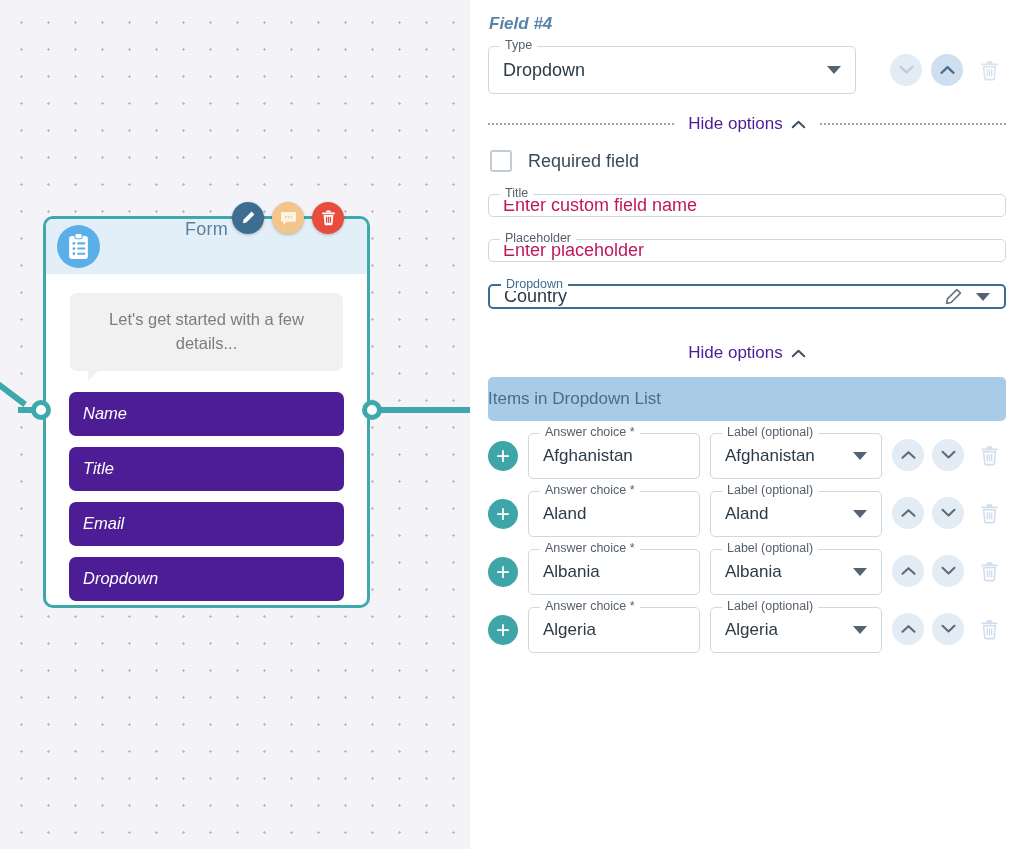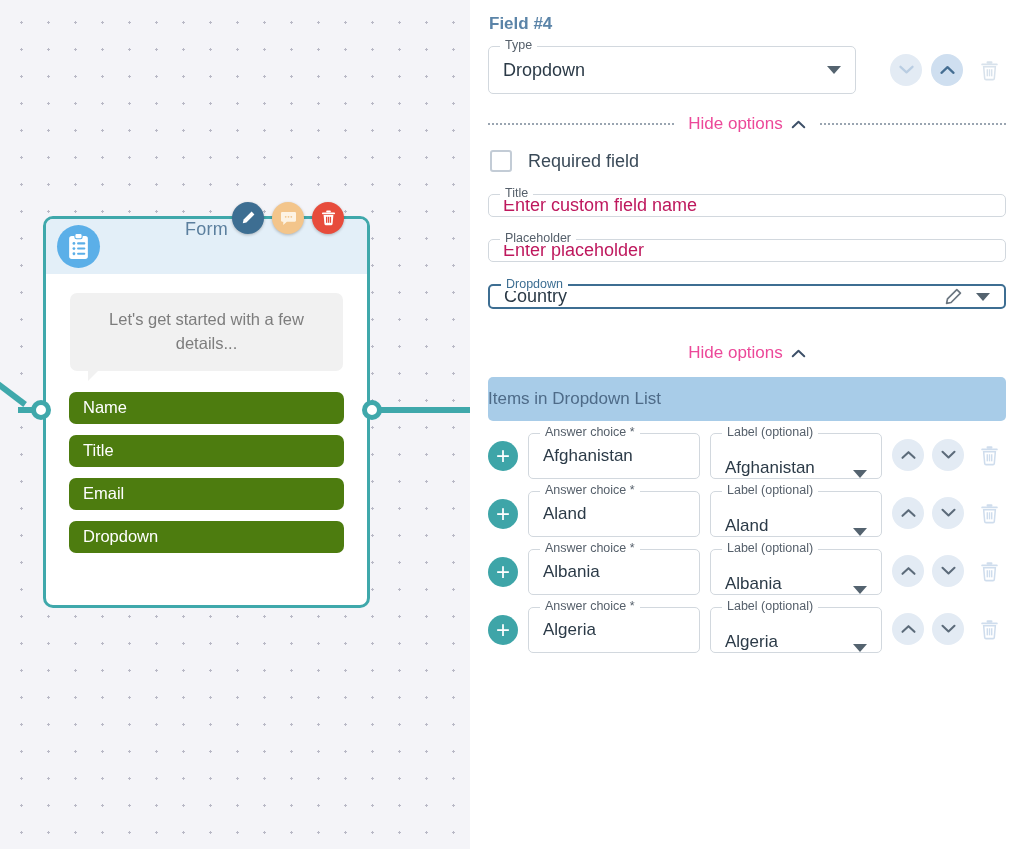--- a/index.html
+++ b/index.html
@@ -86,35 +86,36 @@
     padding: 15px 12px;
     text-align: center; color: #7d7d7d; font-size: 16.5px; line-height: 1.45;
   }
   .bubble:after {
     content: ""; position: absolute; left: 18px; bottom: -10px;
     border-width: 11px 11px 0 0; border-style: solid;
     border-color: #f1f1f1 transparent transparent transparent;
   }
   .fields { margin: 21px 23px 0 23px; display: flex; flex-direction: column; gap: 11px; }
   .field-btn {
-    height: 32px; background: #4d7c0f; border-radius: 7px;
+    height: 44px; background: #4c1d95; border-radius: 7px;
     color: #ffffff; font-size: 16.5px;
     display: flex; align-items: center; padding-left: 14px;
     cursor: pointer;
+    font-style: italic;
   }
 
   
   .panel {
     flex: 1; position: relative;
     background: #ffffff;
     padding: 14px 18px 0 18px;
     overflow: hidden;
   }
   .field-heading {
-    color: #5b84a8; font-size: 17px; font-weight: bold; margin: 0 0 12px 1px;
+    color: #5b84a8; font-size: 17px; font-weight: bold; margin: 0 0 12px 1px; font-style: italic;
   }
 
   .row-type { display: flex; align-items: center; gap: 16px; }
 
   
   .outlined {
     position: relative; flex: 1;
     border: 1px solid #d2d8de; border-radius: 5px;
     height: 48px; display: flex; align-items: center;
     padding: 0 14px; background: #fff;
@@ -143,21 +144,21 @@
   .circ-on  { background: #cfdff0; }
   .circ-off { background: #e3ebf4; }
   .trash-btn { width: 34px; height: 34px; display: flex; align-items: center; justify-content: center; cursor: pointer; }
 
   .hide-opts-row {
     display: flex; align-items: center; gap: 14px;
     margin: 20px 0 16px 0;
   }
   .dots { flex: 1; height: 1px; border-top: 2px dotted #9aa5b1; }
   .hide-label {
-    font-size: 17px; color: #ec4899; display: flex; align-items: center; gap: 8px;
+    font-size: 17px; color: #4c1d95; display: flex; align-items: center; gap: 8px;
     cursor: pointer; white-space: nowrap;
   }
 
   .req-row { display: flex; align-items: center; gap: 16px; margin: 14px 0 22px 2px; }
   .checkbox {
     width: 22px; height: 22px; border: 2px solid #c3ccd6; border-radius: 3px;
     background: #fff; cursor: pointer;
   }
   .req-label { font-size: 18px; color: #3a4a58; }
 
@@ -176,21 +177,21 @@
 
   .choice-row { display: flex; align-items: flex-end; gap: 10px; margin-top: 12px; }
   .plus-btn {
     width: 30px; height: 30px; border-radius: 50%;
     background: #3ea5a8; color: #fff;
     display: flex; align-items: center; justify-content: center;
     font-size: 24px; line-height: 0; font-weight: 300;
     margin-bottom: 8px; cursor: pointer; flex: 0 0 30px;
   }
   .choice-input { width: 172px; flex: 0 0 172px; height: 46px; }
-  .label-input  { width: 172px; flex: 0 0 172px; height: 46px; align-items: flex-end; }
+  .label-input  { width: 172px; flex: 0 0 172px; height: 46px; }
   .choice-input .val, .label-input .val { font-size: 17px; }
   .rowbtns { display: flex; align-items: center; gap: 8px; margin-bottom: 7px; }
 
   svg { display: block; }
 </style>
 </head>
 <body>
 
 <div class="app">
 

